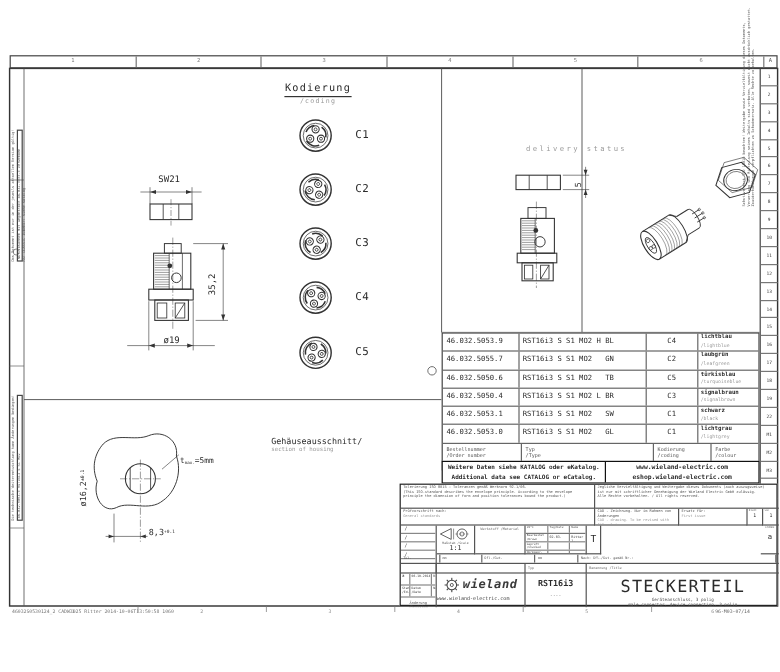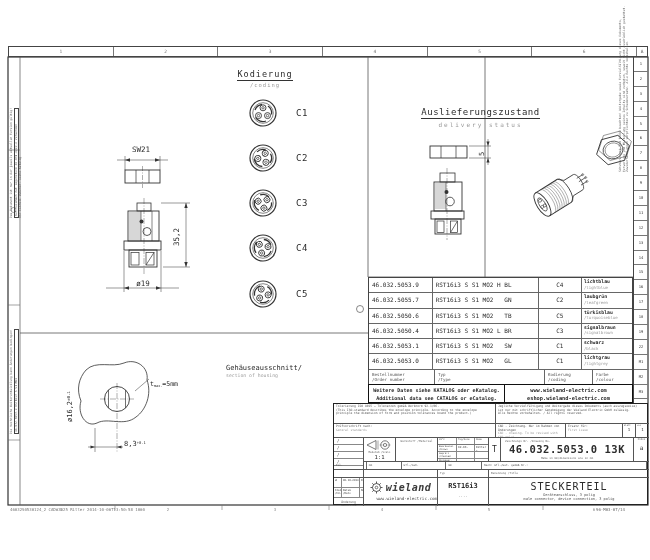--- a/index.html
+++ b/index.html
@@ -346,23 +346,20 @@
           </g>
         </svg>
         <span class="lbl">C5</span>
       </div>
     </div>
 
   <div class="abs z2 c" style="left:118px;top:145px;width:46px;font-size:7.5px;">SW21</div>
   <div class="abs z2 vrot" style="left:172px;top:246px;font-size:7.5px;color:#2b2b2b;">35,2</div>
   <div class="abs z2 c" style="left:126px;top:279px;width:34px;font-size:7.5px;">ø19</div>
 
-  <div class="abs z2 c" style="left:398px;top:107px;width:165px;font-size:9px;letter-spacing:.5px;">
-    <span class="underline-span">Auslieferungszustand</span>
-  </div>
   <div class="abs z2 c gray" style="left:398px;top:121px;width:165px;font-size:6px;letter-spacing:2px;">delivery status</div>
   <div class="abs z2 vrot" style="left:478px;top:156px;font-size:7px;">5</div>
 
   <div class="abs z2 vrot" style="left:57px;top:422px;white-space:nowrap;">
     <span style="font-size:7px;">ø16,2</span><span style="font-size:4px;vertical-align:2px;">±0.1</span>
   </div>
   <div class="abs z2" style="left:150px;top:371px;width:62px;white-space:nowrap;">
     <span style="font-size:6.5px;">t</span><span style="font-size:3.5px;vertical-align:-1px;">max.</span><span style="font-size:6.5px;">=5mm</span>
   </div>
   <div class="abs z2" style="left:124px;top:431px;white-space:nowrap;">
@@ -523,25 +520,20 @@
           <div class="grid-r">
             <div class="gc1">Normgepr. /Standard</div>
             <div class="gc2"></div>
             <div class="gc3"></div>
           </div>
         </div>
     </div>
 
     <div class="cell brd-r brd-b" style="left:155px;top:34px;width:12px;height:24px;display:flex;align-items:center;justify-content:center;font-size:8px;">T</div>
 
-    <div class="cell brd-r brd-b" style="left:167px;top:34px;width:133px;height:24px;">
-      <div style="font-size:2.8px;color:#666;padding:1px 0 0 4px;">Zeichnungs-Nr. /Drawing No.</div>
-      <div class="c b" style="font-size:10.5px;letter-spacing:.5px;line-height:13px;">46.032.5053.0 13K</div>
-      <div class="c" style="font-size:2.8px;color:#666;">Maße in mm/dimensions are in mm</div>
-    </div>
 
     <div class="cell brd-b" style="left:300px;top:34px;width:15px;height:24px;">
       <div class="c" style="font-size:2.6px;color:#666;">Index</div>
       <div class="c" style="font-size:6px;padding-top:3px;">a</div>
     </div>
 
     <div class="cell brd-b tolrow" style="left:0;top:58px;width:315px;height:8px;">
         <div style="width: 30px;">Tol.</div>
         <div style="width: 32px;">mm</div>
         <div style="width: 42px;">Gfl./Gut.</div>
@@ -561,21 +553,21 @@
         <div style="width:16px;">06.10.2014</div>
         <div style="flex:1;">Ri.</div>
       </div>
       <div class="revmini">
         <div style="width:6px;">Stand /Ed.</div>
         <div style="width:16px;">Datum /Date</div>
         <div style="flex:1;">Name</div>
       </div>
       <div class="c" style="font-size:3px;color:#555;padding-top:2px;">Änderung /Revision</div>
     </div>
-    <div class="cell brd-r" style="left:30px;top:74px;width:74px;height:28px;text-align:right;">
+    <div class="cell brd-r" style="left:30px;top:74px;width:74px;height:28px;text-align:left;">
       <div style="display:flex;align-items:center;justify-content:center;gap:3px;padding-top:3px;">
         <svg width="13" height="13">
           <circle cx="6.5" cy="6.5" r="4" fill="none" stroke="#444" stroke-width="0.9"></circle>
           <circle cx="6.5" cy="6.5" r="1.3" fill="none" stroke="#444" stroke-width="0.7"></circle>
           <g stroke="#444" stroke-width="0.9">
             <line x1="6.5" y1="0.5" x2="6.5" y2="2.5"></line>
               <line x1="6.5" y1="10.5" x2="6.5" y2="12.5"></line>
             <line x1="0.5" y1="6.5" x2="2.5" y2="6.5"></line>
               <line x1="10.5" y1="6.5" x2="12.5" y2="6.5"></line>
             <line x1="2.3" y1="2.3" x2="3.7" y2="3.7"></line>
@@ -586,21 +578,21 @@
         </svg>
         <span class="b" style="font-style:italic;font-size:10px;color:#3a3a3a;letter-spacing:.5px;">wieland</span>
       </div>
       <div style="font-size:4.2px;color:#444;padding-top:2px;">www.wieland-electric.com</div>
     </div>
     <div class="cell brd-r c" style="left:104px;top:74px;width:51px;height:28px;">
       <div class="b" style="font-size:7px;padding-top:4px;">RST16i3</div>
       <div style="font-size:4px;color:#777;padding-top:3px;">....</div>
     </div>
     <div class="cell c" style="left:155px;top:74px;width:160px;height:28px;">
-      <div style="font-size:10px;letter-spacing:1px;padding-top:3px;">STECKERTEIL</div>
+      <div style="font-size:14px;letter-spacing:1px;padding-top:3px;">STECKERTEIL</div>
       <div style="font-size:3.6px;color:#555;padding-top:1px;">Geräteanschluss, 3 polig</div>
       <div style="font-size:3.6px;color:#555;">male connector, device connection, 3 polig</div>
     </div>
   </div>
 
   <div class="abs z2" style="left:10px;top:507px;font-size:4px;color:#777;">46032S0530124_2 CADW3025 Ritter 2014-10-06T13:50:58 1060</div>
   <div class="abs z2" style="left:596px;top:507px;font-size:4px;color:#666;">96-M03-07/14</div>
   <div>
       <div class="abs z2 c" style="left: 53px; top: 507px; width: 16px; font-size: 4px; color: rgb(136, 136, 136);">1</div>
       <div class="abs z2 c" style="left: 160px; top: 507px; width: 16px; font-size: 4px; color: rgb(136, 136, 136);">2</div>

